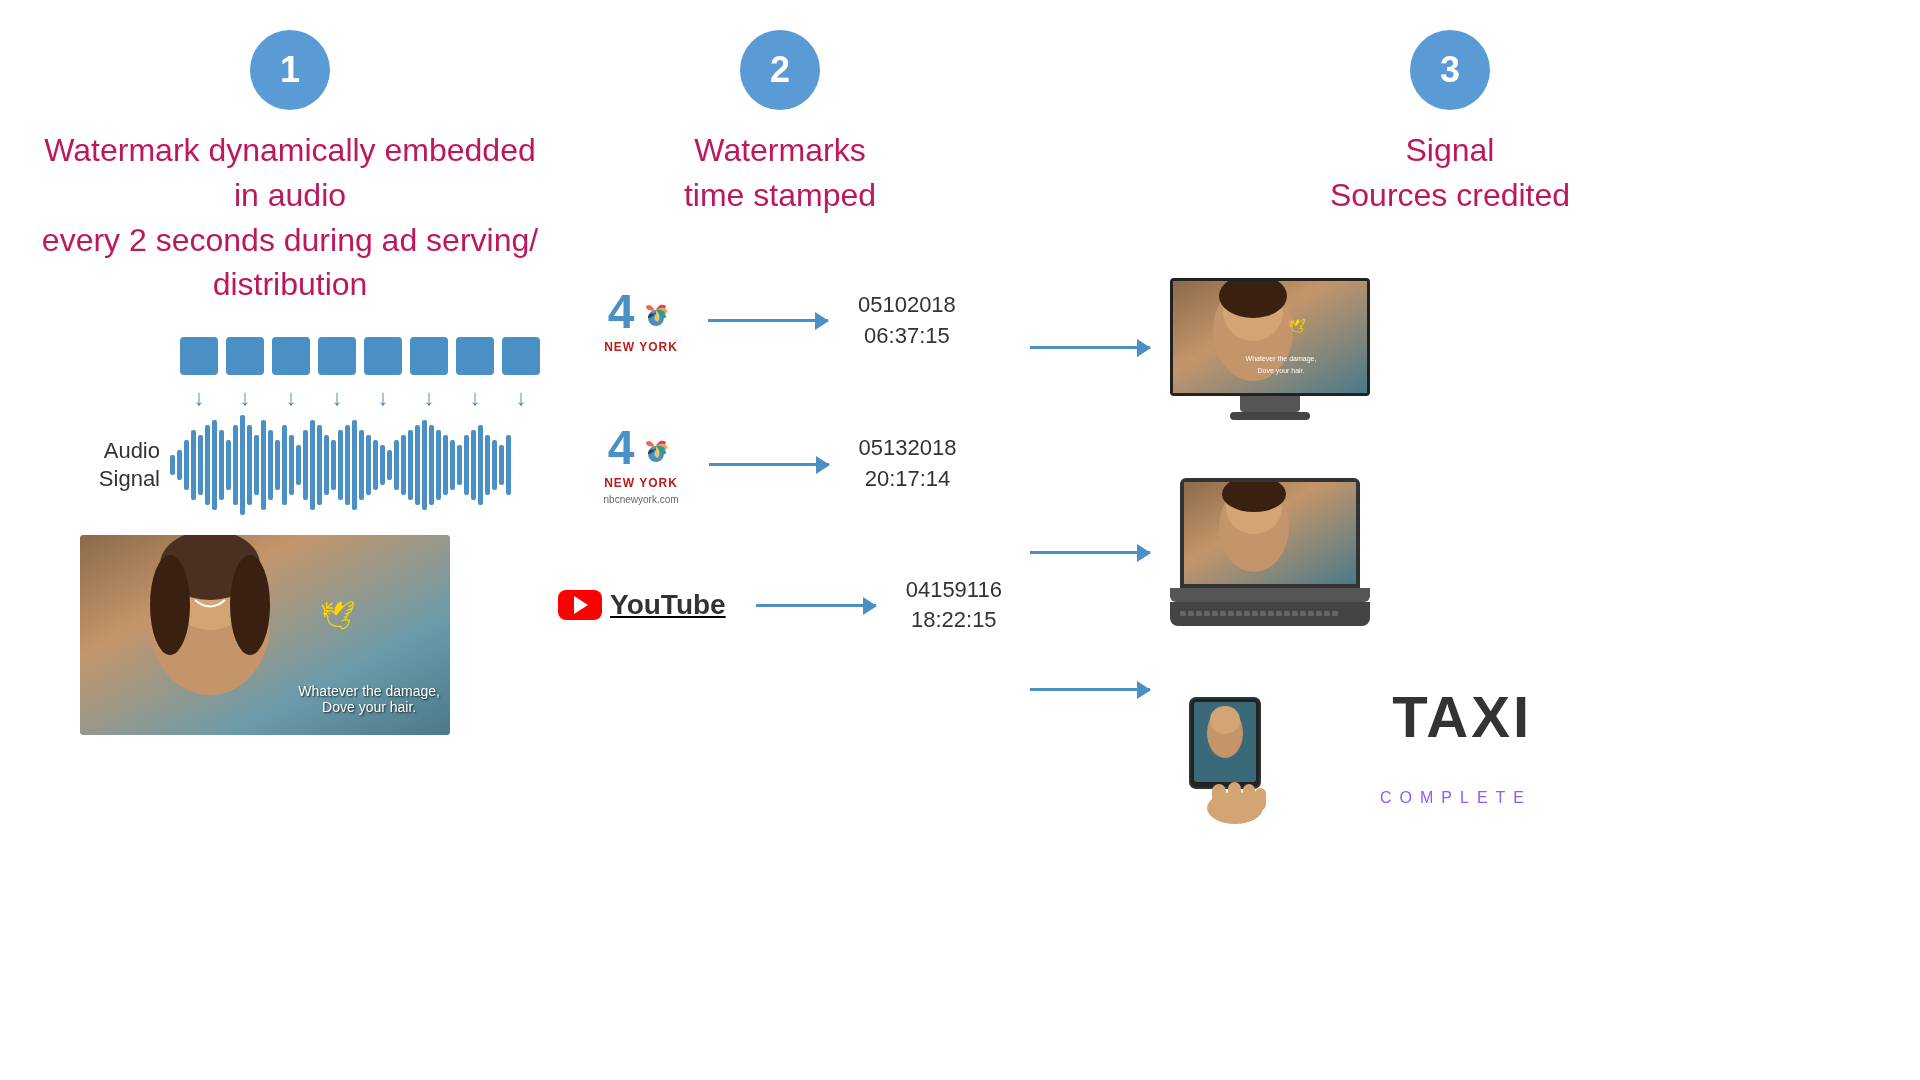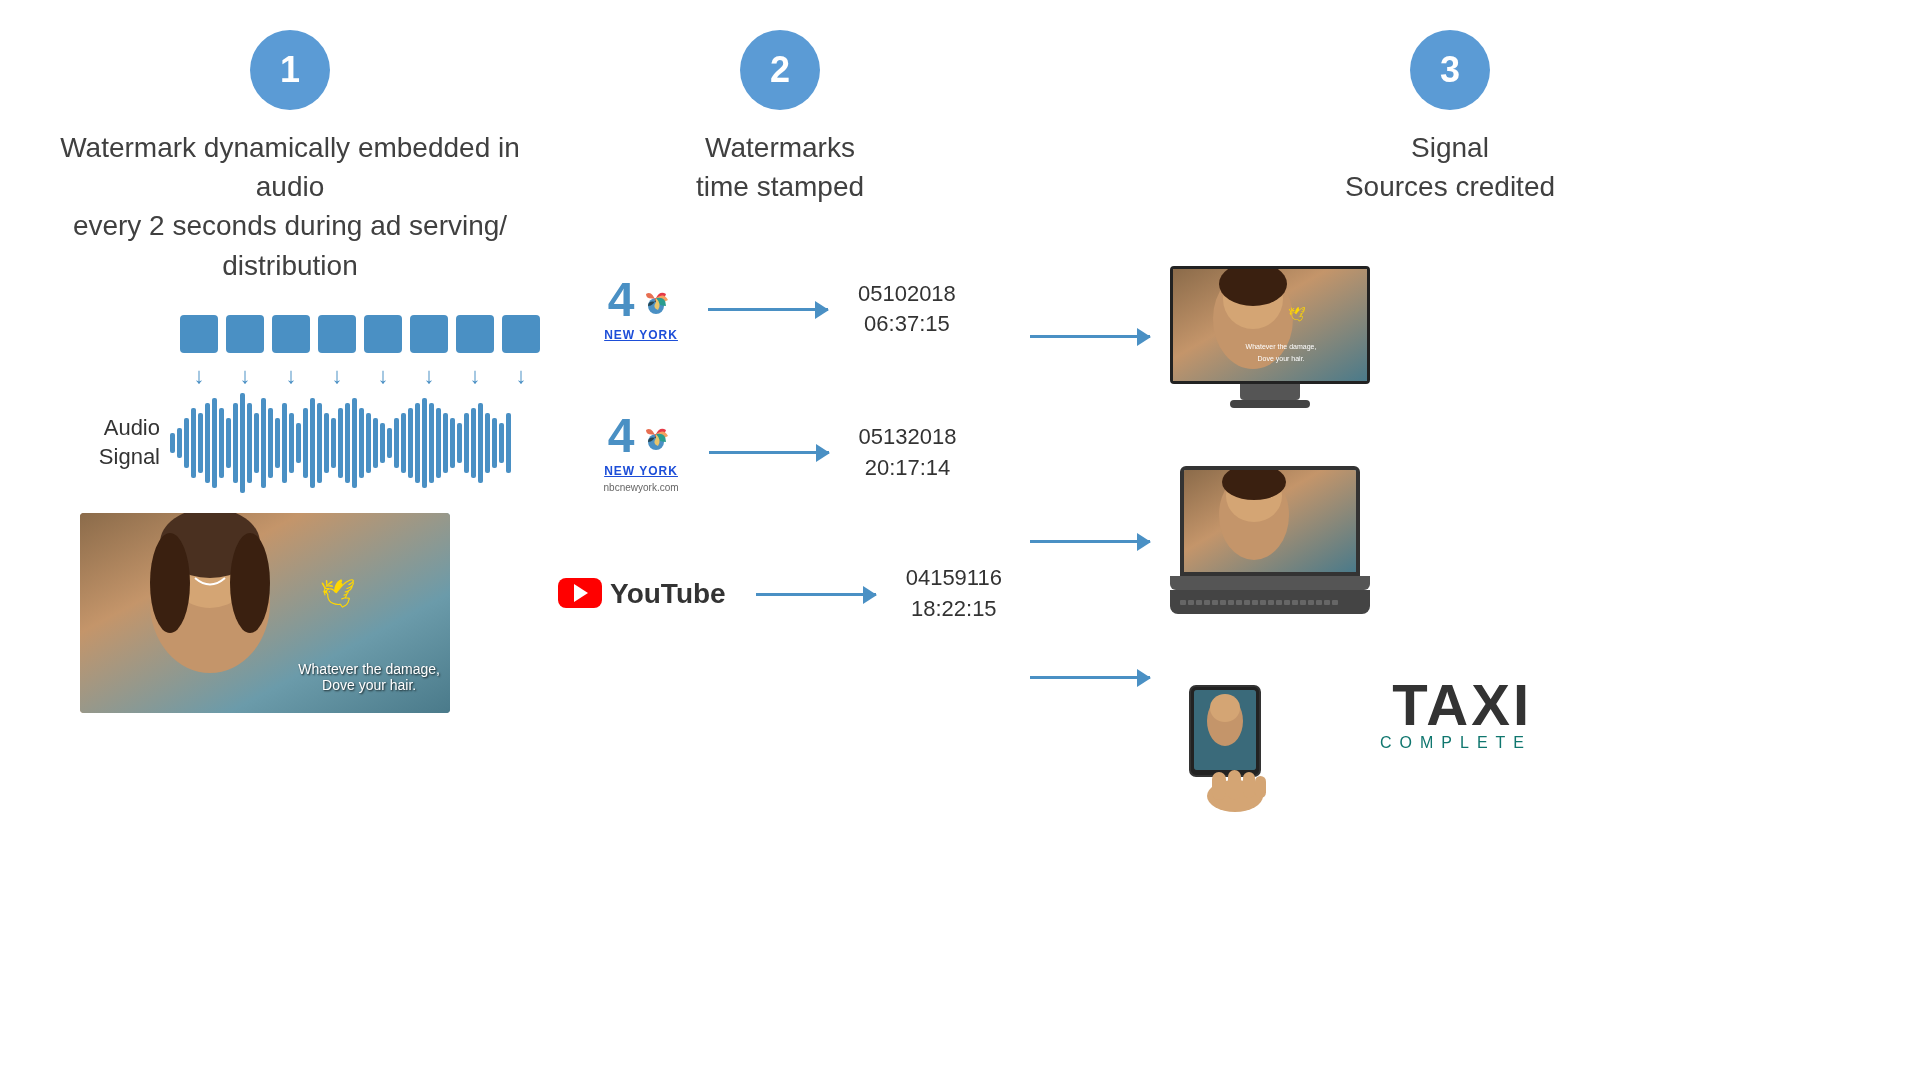--- a/index.html
+++ b/index.html
@@ -56,22 +56,22 @@
       font-size: 36px;
       font-weight: bold;
       display: flex;
       align-items: center;
       justify-content: center;
       margin-bottom: 18px;
       flex-shrink: 0;
     }
 
     .step-title {
-      font-size: 28px;
-      color: #404040;
+      font-size: 32px;
+      color: #be185d;
       text-align: center;
       line-height: 1.4;
       margin-bottom: 30px;
     }
 
     
     .info-box {
       background: #4a90c4;
       border-radius: 10px;
       padding: 16px 24px;
@@ -199,24 +199,23 @@
       gap: 4px;
     }
     .nbc-number {
       font-size: 48px;
       font-weight: bold;
       color: #4a90c4;
       line-height: 1;
     }
     .nbc-text {
       font-size: 12px;
-      color: #1d4ed8;
+      color: #b91c1c;
       font-weight: bold;
       letter-spacing: 1px;
-      text-decoration: underline;
     }
     .nbc-domain {
       font-size: 10px;
       color: #666;
     }
     .arrow-right-line {
       width: 120px;
       height: 3px;
       background: #4a90c4;
       position: relative;
@@ -237,22 +236,23 @@
       font-size: 22px;
       color: #333;
       text-align: center;
       line-height: 1.4;
     }
 
     
     .youtube-logo {
       display: flex;
       flex-direction: row;
-      align-items: flex-start;
+      align-items: center;
       gap: 8px;
+      text-decoration: underline;
     }
     .yt-icon {
       width: 44px;
       height: 30px;
       background: #FF0000;
       border-radius: 8px;
       display: flex;
       align-items: center;
       justify-content: center;
     }
@@ -670,20 +670,20 @@
             <ellipse cx="65" cy="120" rx="28" ry="16" fill="#D4A574"></ellipse>
             <rect x="42" y="96" width="14" height="28" rx="7" fill="#D4A574"></rect>
             <rect x="58" y="94" width="13" height="30" rx="6.5" fill="#D4A574"></rect>
             <rect x="73" y="96" width="12" height="26" rx="6" fill="#D4A574"></rect>
             <rect x="85" y="100" width="11" height="22" rx="5.5" fill="#D4A574"></rect>
           </svg>
         </div>
 
         <div style="margin-left:60px;display:flex;flex-direction:column;align-items:flex-end;">
           <span style="font-size:58px;font-weight:900;color:#333;letter-spacing:3px;line-height:1;">TAXI</span>
-          <span style="font-size:16px;color:#0f766e;letter-spacing:8px;">COMPLETE</span>
+          <span style="font-size:16px;color:#8b5cf6;letter-spacing:8px;margin-top:43px;">COMPLETE</span>
         </div>
       </div>
 
     </div>
   </div>
 
 </div>
 
 </body></html>

